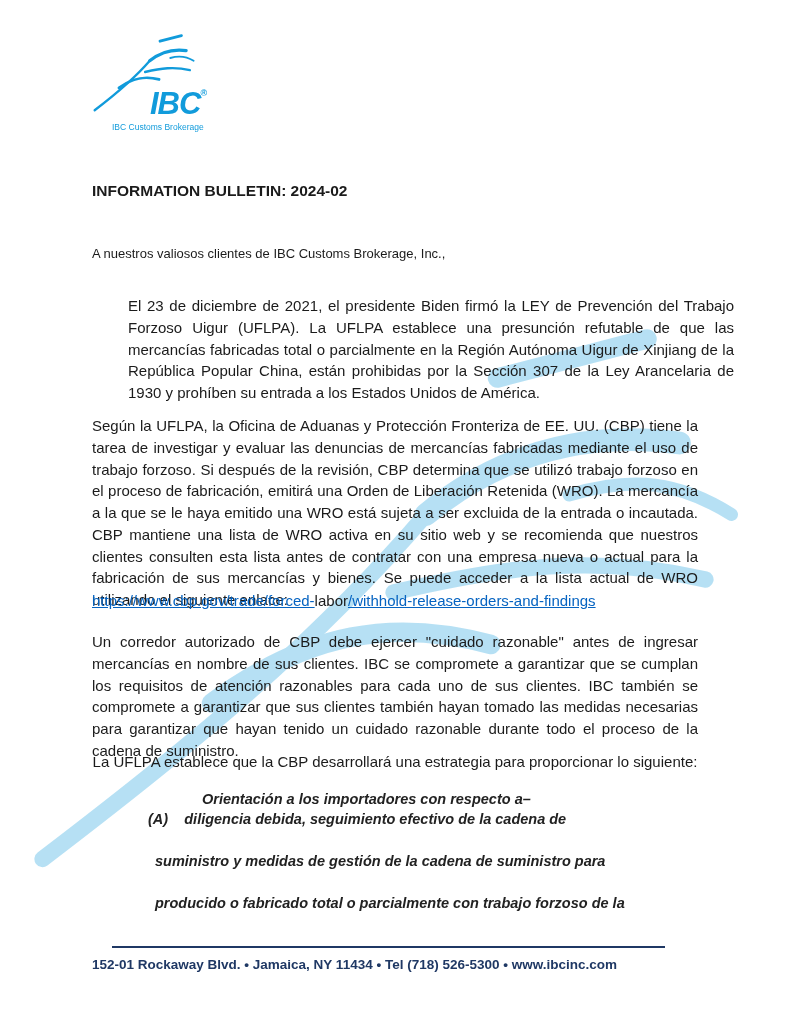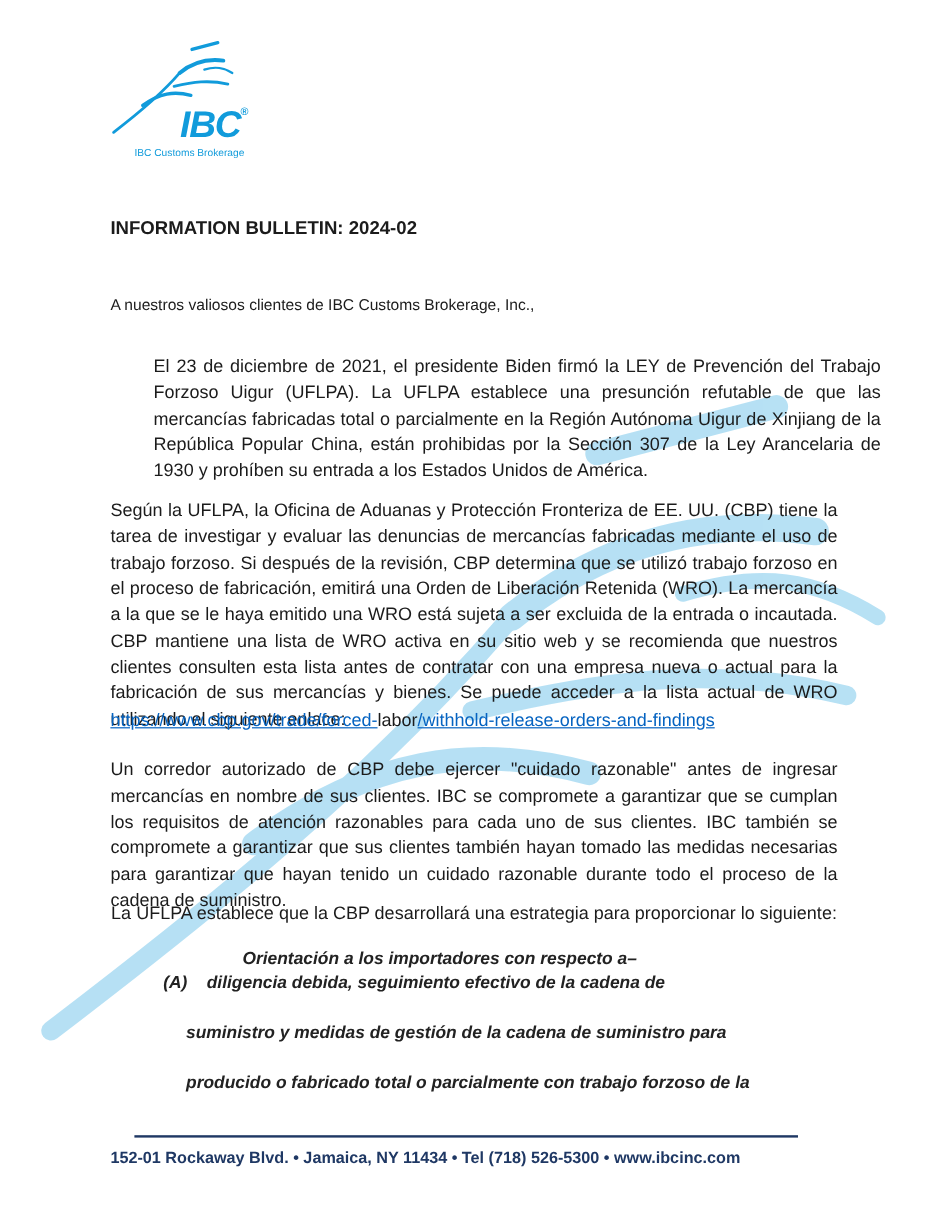--- a/index.html
+++ b/index.html
@@ -44,21 +44,21 @@
   .hlink { color:var(--link); text-decoration:underline; cursor:pointer; }
   .plainseg { color:#1b1b1b; text-decoration:none; }
 
   
   .quote { top:789px; }
   .quote-line {
     font-size:14.5px; font-weight:bold; font-style:italic;
     line-height:20px; white-space:pre-wrap; color:#222;
   }
   .q0 { margin-left:110px; }
-  .q1 { margin-left:44px; }
+  .q1 { margin-left:56px; }
   .qrest { margin-left:63px;margin-top:22px; }
 
   
   .footer-divider {
     position:absolute; left:112px; top:946px; width:553px; height:2px;
     background:var(--navy); z-index:1;
   }
   .footer-text {
     position:absolute; left:92px; top:957px; z-index:1;
     font-size:13.5px; font-weight:bold; color:var(--navy); white-space:nowrap;

